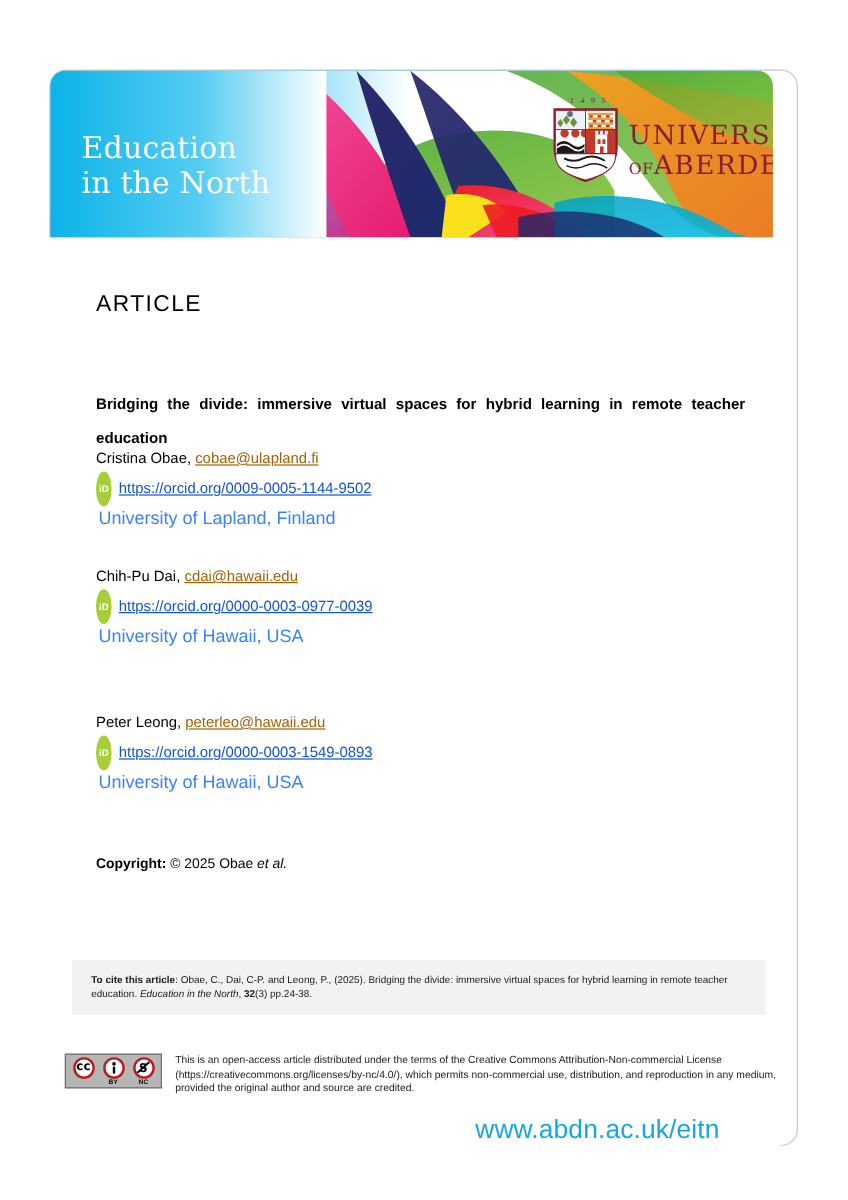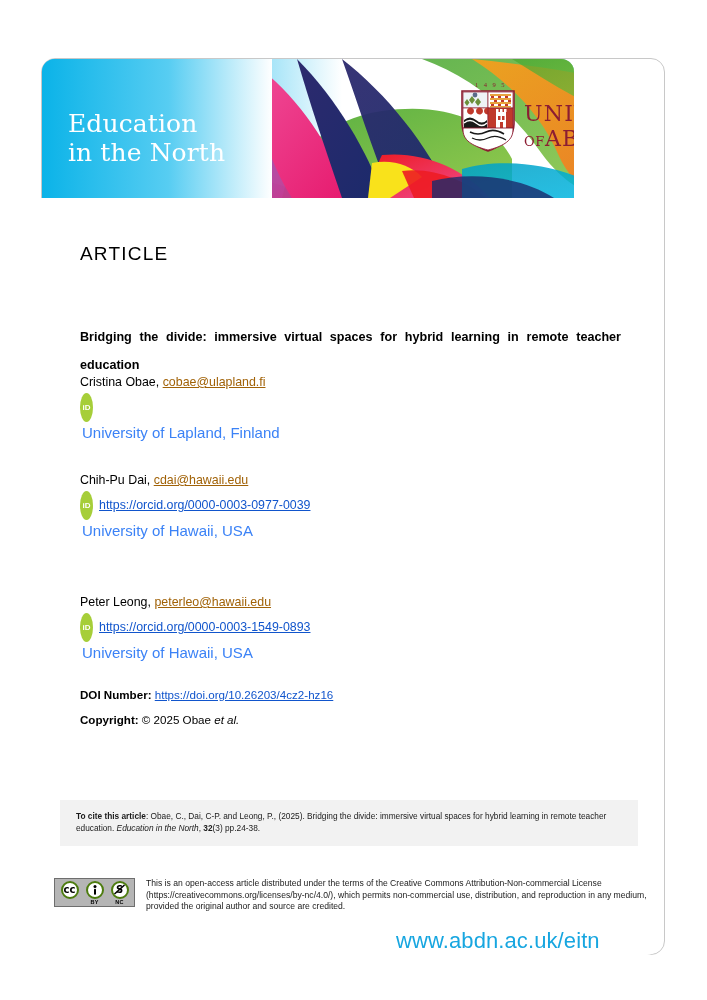--- a/index.html
+++ b/index.html
@@ -26,21 +26,21 @@
     border-radius: 14px;
     box-sizing: border-box;
     background: #ffffff;
   }
 
   
   #banner {
     position: absolute;
     left: 42px;
     top: 59px;
-    width: 532px;
+    width: 602px;
     height: 139px;
     border-top-left-radius: 13px;
     border-top-right-radius: 13px;
     overflow: hidden;
     background: #0bb3e8;
   }
   #banner .swirl-svg {
     position: absolute;
     left: 0; top: 0;
     width: 622px; height: 139px;
@@ -253,21 +253,21 @@
   .cc-item {
     display: flex;
     flex-direction: column;
     align-items: center;
     justify-content: center;
   }
   .cc-circle {
     width: 18px;
     height: 18px;
     border-radius: 50%;
-    border: 2px solid #4d7c0f;
+    border: 2px solid #b91c1c;
     background: #ffffff;
     display: flex;
     align-items: center;
     justify-content: center;
     font-size: 10px;
     font-weight: bold;
     color: #000000;
     box-sizing: border-box;
     line-height: 1;
     font-family: "DejaVu Sans", sans-serif;
@@ -442,20 +442,21 @@
 
   <div id="authors">
 
     <div class="author-block">
       <div class="author-line">
         <span>Cristina Obae,</span>
         <a href="#">cobae@ulapland.fi</a>
       </div>
       <div class="orcid-line">
         <span class="orcid-icon">iD</span>
+        <a class="orcid-link" href="#">https://orcid.org/0009-0005-1144-9502</a>
       </div>
       <div class="affil-line">University of Lapland, Finland</div>
     </div>
 
     <div class="author-block">
       <div class="author-line">
         <span>Chih-Pu Dai,</span>
         <a href="#">cdai@hawaii.edu</a>
       </div>
       <div class="orcid-line">
@@ -471,24 +472,20 @@
         <a href="#">peterleo@hawaii.edu</a>
       </div>
       <div class="orcid-line">
         <span class="orcid-icon">iD</span>
         <a class="orcid-link" href="#">https://orcid.org/0000-0003-1549-0893</a>
       </div>
       <div class="affil-line">University of Hawaii, USA</div>
     </div>
   </div>
 
-  <div id="doi-line">
-    <span class="lbl">DOI Number:</span>
-    <a href="#">https://doi.org/10.26203/4cz2-hz16</a>
-  </div>
 
   <div id="copyright-line">
     <span class="lbl">Copyright:</span>
     <span>© 2025 Obae </span><i>et al.</i>
   </div>
 
   <div id="citation-box">
     <span class="lbl">To cite this article</span><span>: Obae, C., Dai, C-P. and Leong, P., (2025). Bridging the divide: immersive virtual spaces for hybrid learning in remote teacher education. </span><i>Education in the North</i><span>, </span><b>32</b><span>(3) pp.24-38.</span>
   </div>
 

